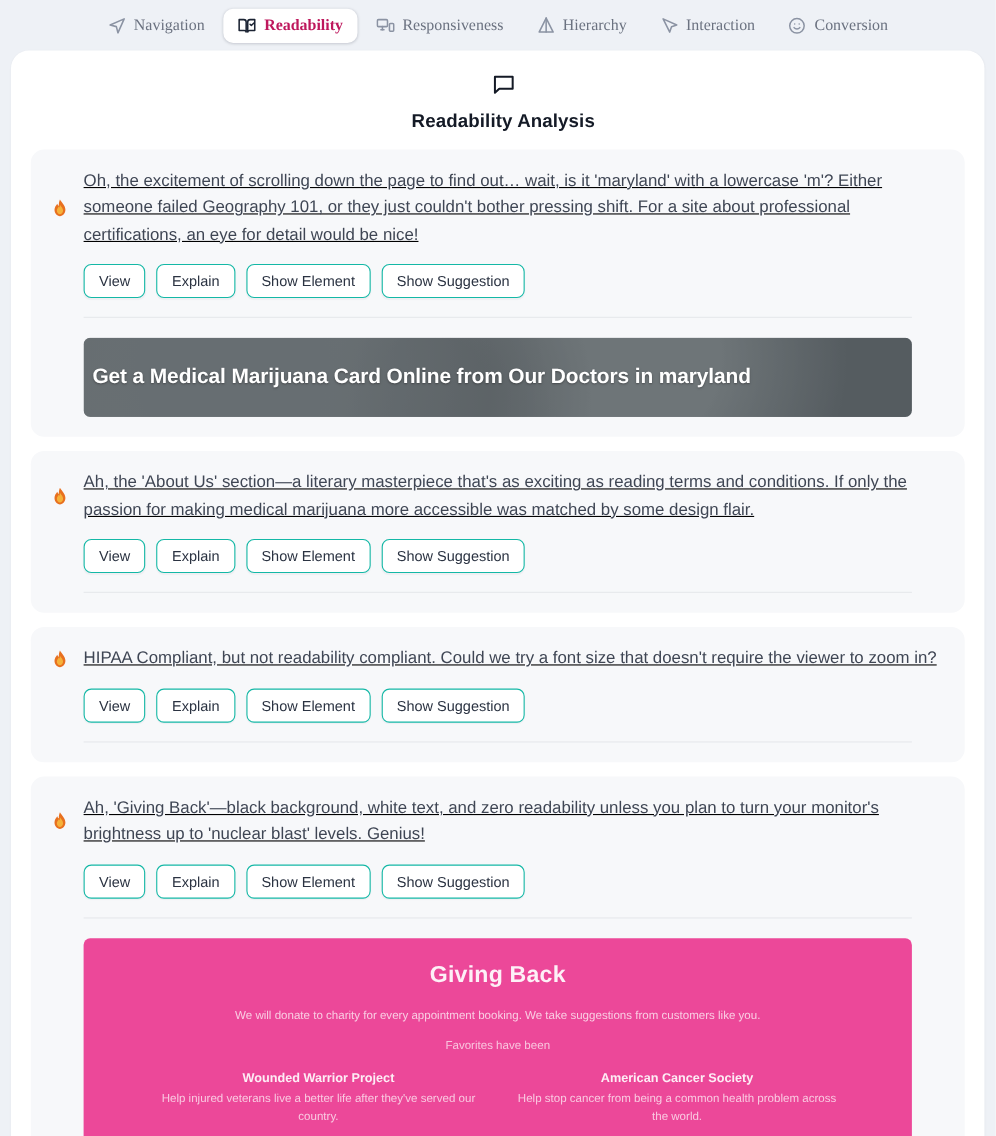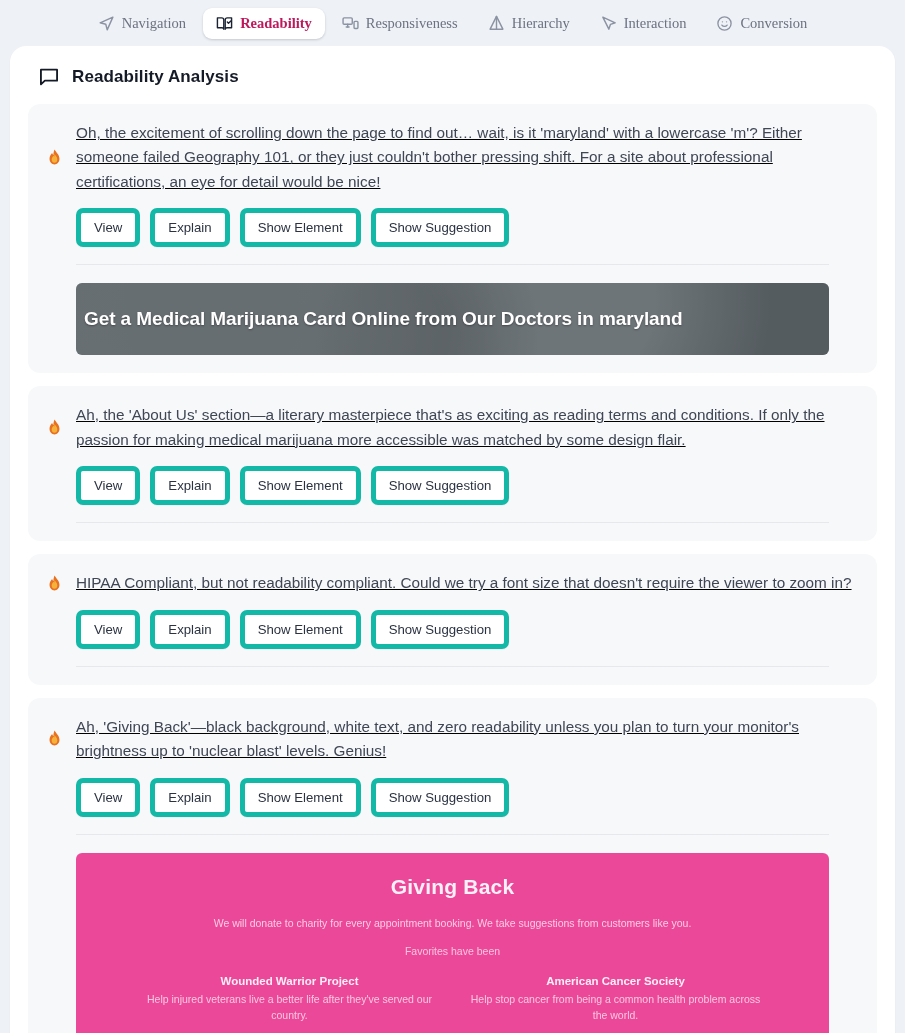--- a/index.html
+++ b/index.html
@@ -52,20 +52,21 @@
     flex: 1 1 auto;
     overflow: hidden;
     padding: 0 18px;
     box-shadow: 0 1px 2px rgba(16,24,40,.05);
   }
   .panel-head {
     display: flex;
     align-items: center;
     gap: 12px;
     padding: 20px 0 16px 10px;
+    flex-direction: column;
   }
   .panel-head .ico svg { width: 22px; height: 22px; display: block; }
   .panel-title {
     font-size: 17px;
     font-weight: bold;
     color: #141a26;
     letter-spacing: .1px;
   }
 
   
@@ -84,21 +85,21 @@
     color: #3f4654;
     flex: 1 1 auto;
   }
   .btnrow {
     display: flex;
     gap: 10px;
     padding: 14px 0 0 30px;
   }
   .btn {
     background: #ffffff;
-    border: 5px solid #14b8a6;
+    border: 1px solid #14b8a6;
     border-radius: 7px;
     padding: 7px 13px;
     font-size: 13.2px;
     color: #2b3342;
     font-family: "Liberation Sans", sans-serif;
     cursor: pointer;
     white-space: nowrap;
     box-shadow: 0 1px 1px rgba(16,24,40,.04);
   }
   .divider {

